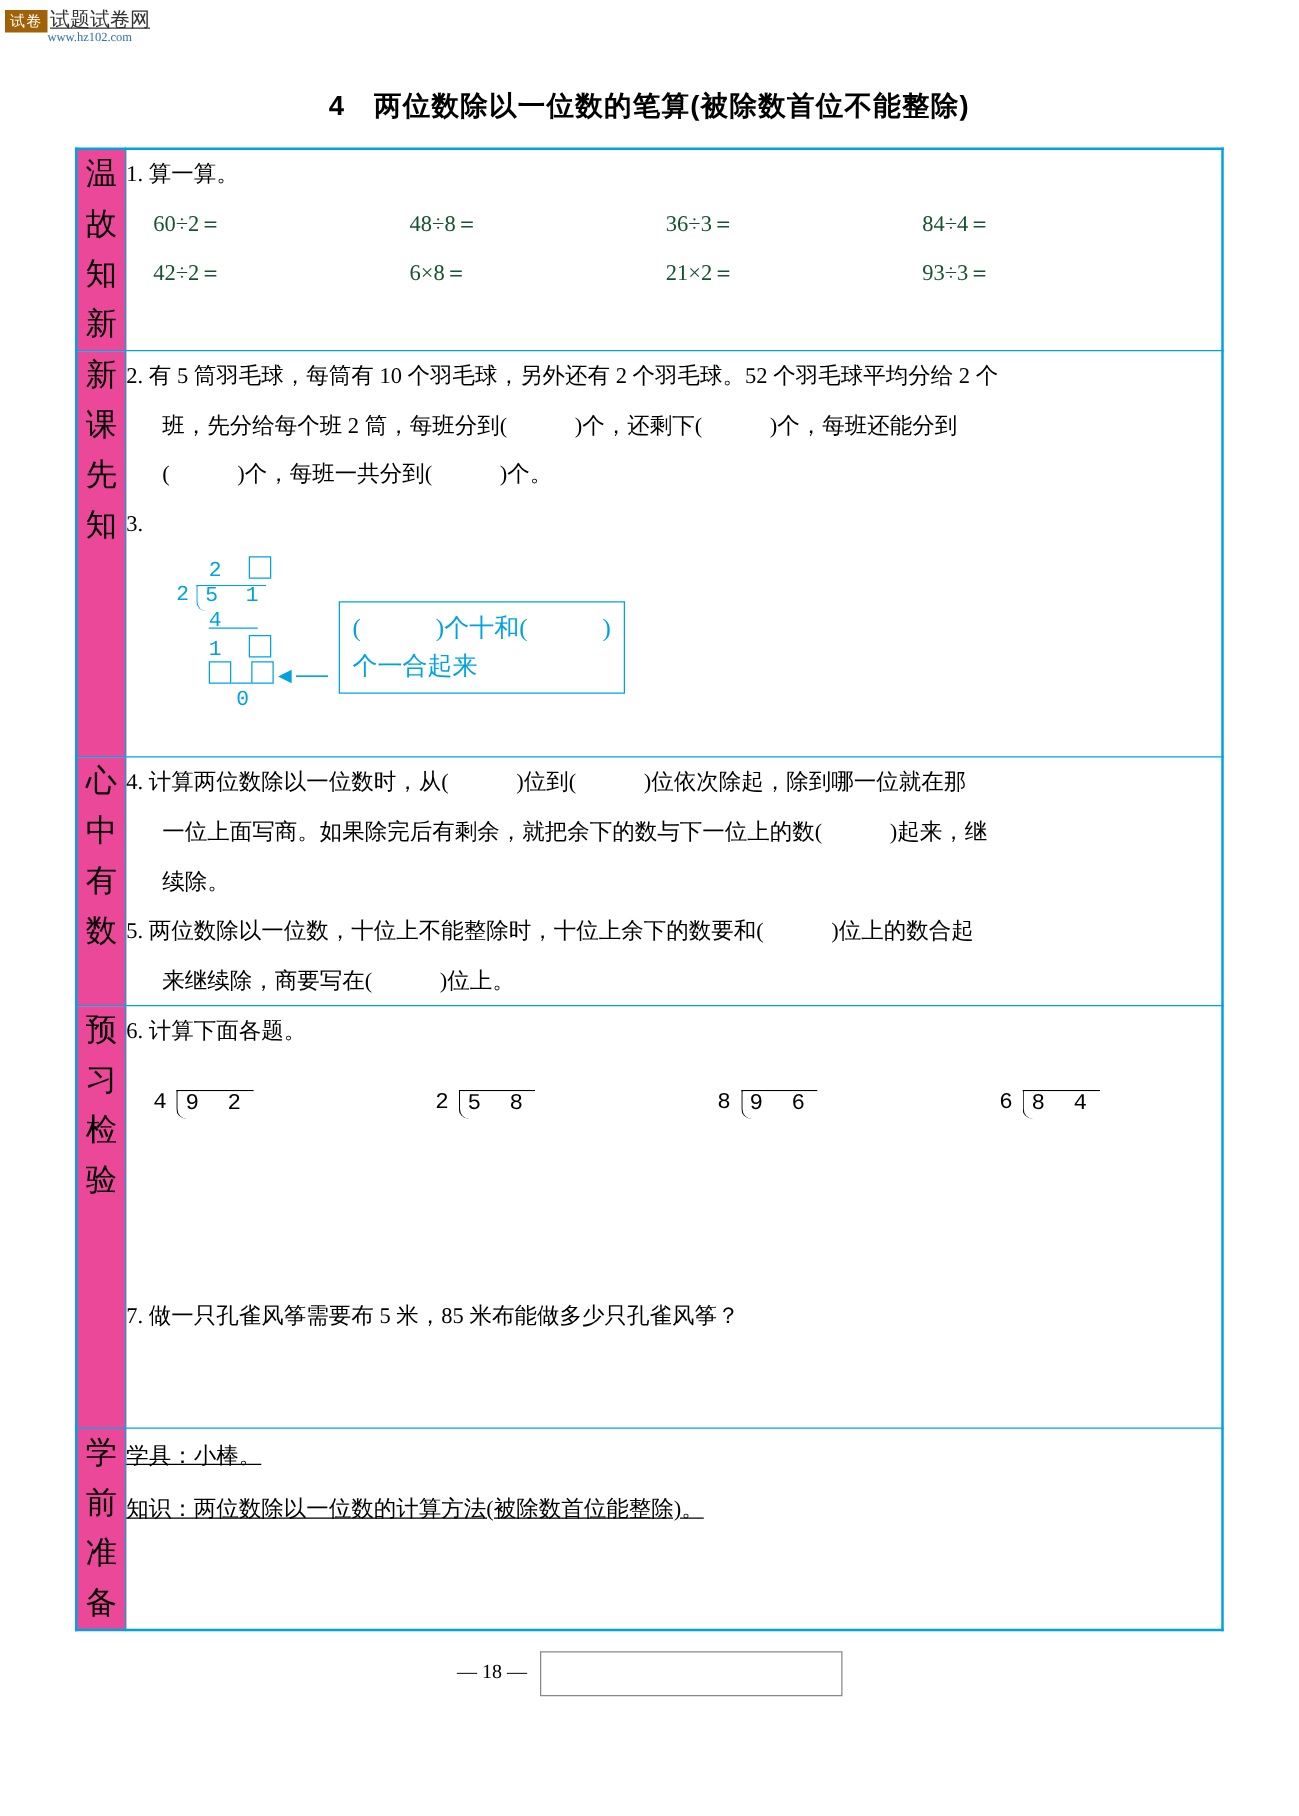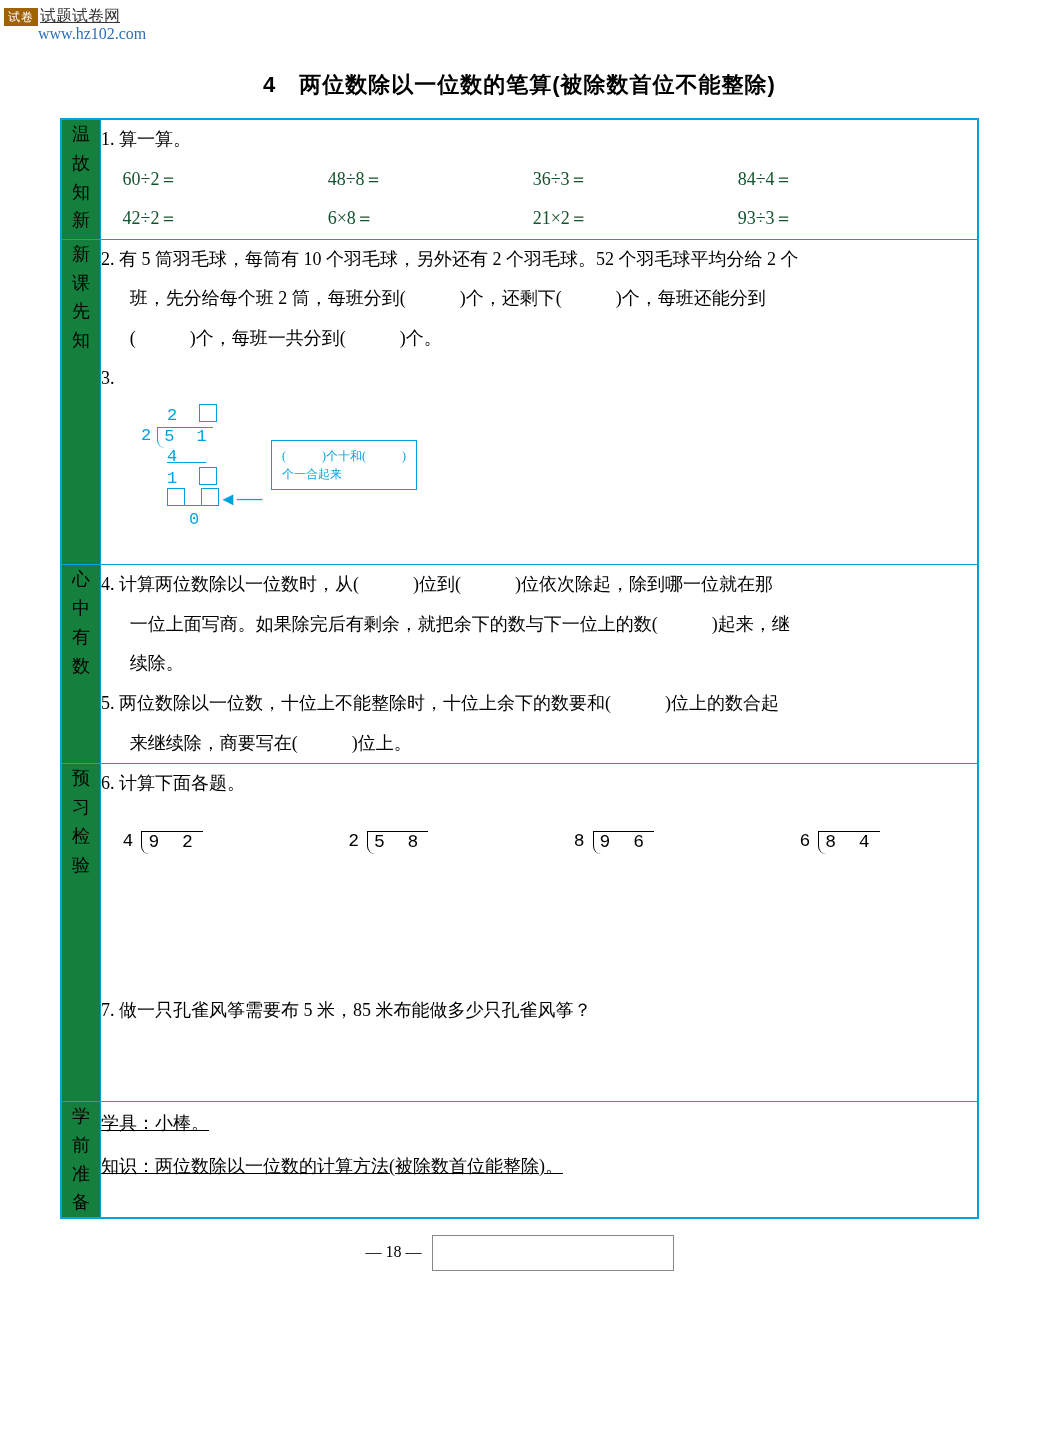--- a/index.html
+++ b/index.html
@@ -12,21 +12,21 @@
   .watermark {
     position: absolute;
     top: 6px;
     left: 4px;
     font-size: 12px;
     color: #333;
     z-index: 10;
   }
   .watermark .wa { background:#a16207; color:#fff; padding:2px 4px; font-weight:normal; letter-spacing:1px; }
   .watermark .wb { color:#333; font-size:16px; margin-left:2px;text-decoration:underline; }
-  .watermark .wc { color:#2e6fb7; font-size:16px; display:block; margin-left:34px; margin-top:-2px;}
+  .watermark .wc { color:#2e6fb7; font-size:10px; display:block; margin-left:34px; margin-top:-2px;}
   .page {
     width: 1039px;
     padding: 60px 60px 20px 60px;
     box-sizing: border-box;
     position: relative;
   }
   h1.title {
     text-align: center;
     font-size: 22px;
     font-weight: bold;
@@ -40,25 +40,25 @@
     width: 100%;
     border: 2px solid #00a3e0;
   }
   table.main > tbody > tr > td {
     border: 1.5px solid #00a3e0;
     padding: 0;
     vertical-align: top;
   }
   td.label {
     width: 38px;
-    background: #15803d;
+    background: #ec4899;
     text-align: center;
     vertical-align: middle;
     font-family: "KaiTi","楷体",serif;
-    font-size: 18px;
+    font-size: 25px;
     color: #000;
     line-height: 1.6;
     padding: 8px 6px;
   }
   td.label .v { display:inline-block; width:1em; }
   td.content {
     padding: 10px 18px 14px 18px;
     font-size: 18px;
     line-height: 2.2;
     color: #000;
@@ -103,21 +103,21 @@
     letter-spacing: 6px;
   }
   .q3div .line0 { position:relative; left:26px; }
   .q3div .box { display:inline-block; width:16px; height:16px; border:1.5px solid #00a3e0; vertical-align:-2px; background:#fff; }
   .q3div .bar { display:inline-block; border-top:1.5px solid #00a3e0; border-left:1.5px solid #00a3e0; border-bottom-left-radius:8px; padding-left:6px; height:20px; line-height:18px; position:relative; top:1px;}
   .q3div .u  { text-decoration: underline; text-decoration-color:#00a3e0; }
   .q3div .row { display:block; height:21px; }
   .q3note {
     position:absolute; left:170px; top:36px;
     border:1.5px solid #00a3e0; color:#00a3e0;
-    font-size:12px; padding:6px 10px 6px 10px;
+    font-size:20px; padding:6px 10px 6px 10px;
     line-height:1.5;
     font-family: "SimSun","宋体",serif;
   }
   .q3arrow {
     position:absolute; left:118px; top:76px; color:#00a3e0; font-size:18px;
   }
 
   .footer {
     text-align:center; font-size:16px; margin-top:16px;
     font-family:"SimSun","宋体",serif;

